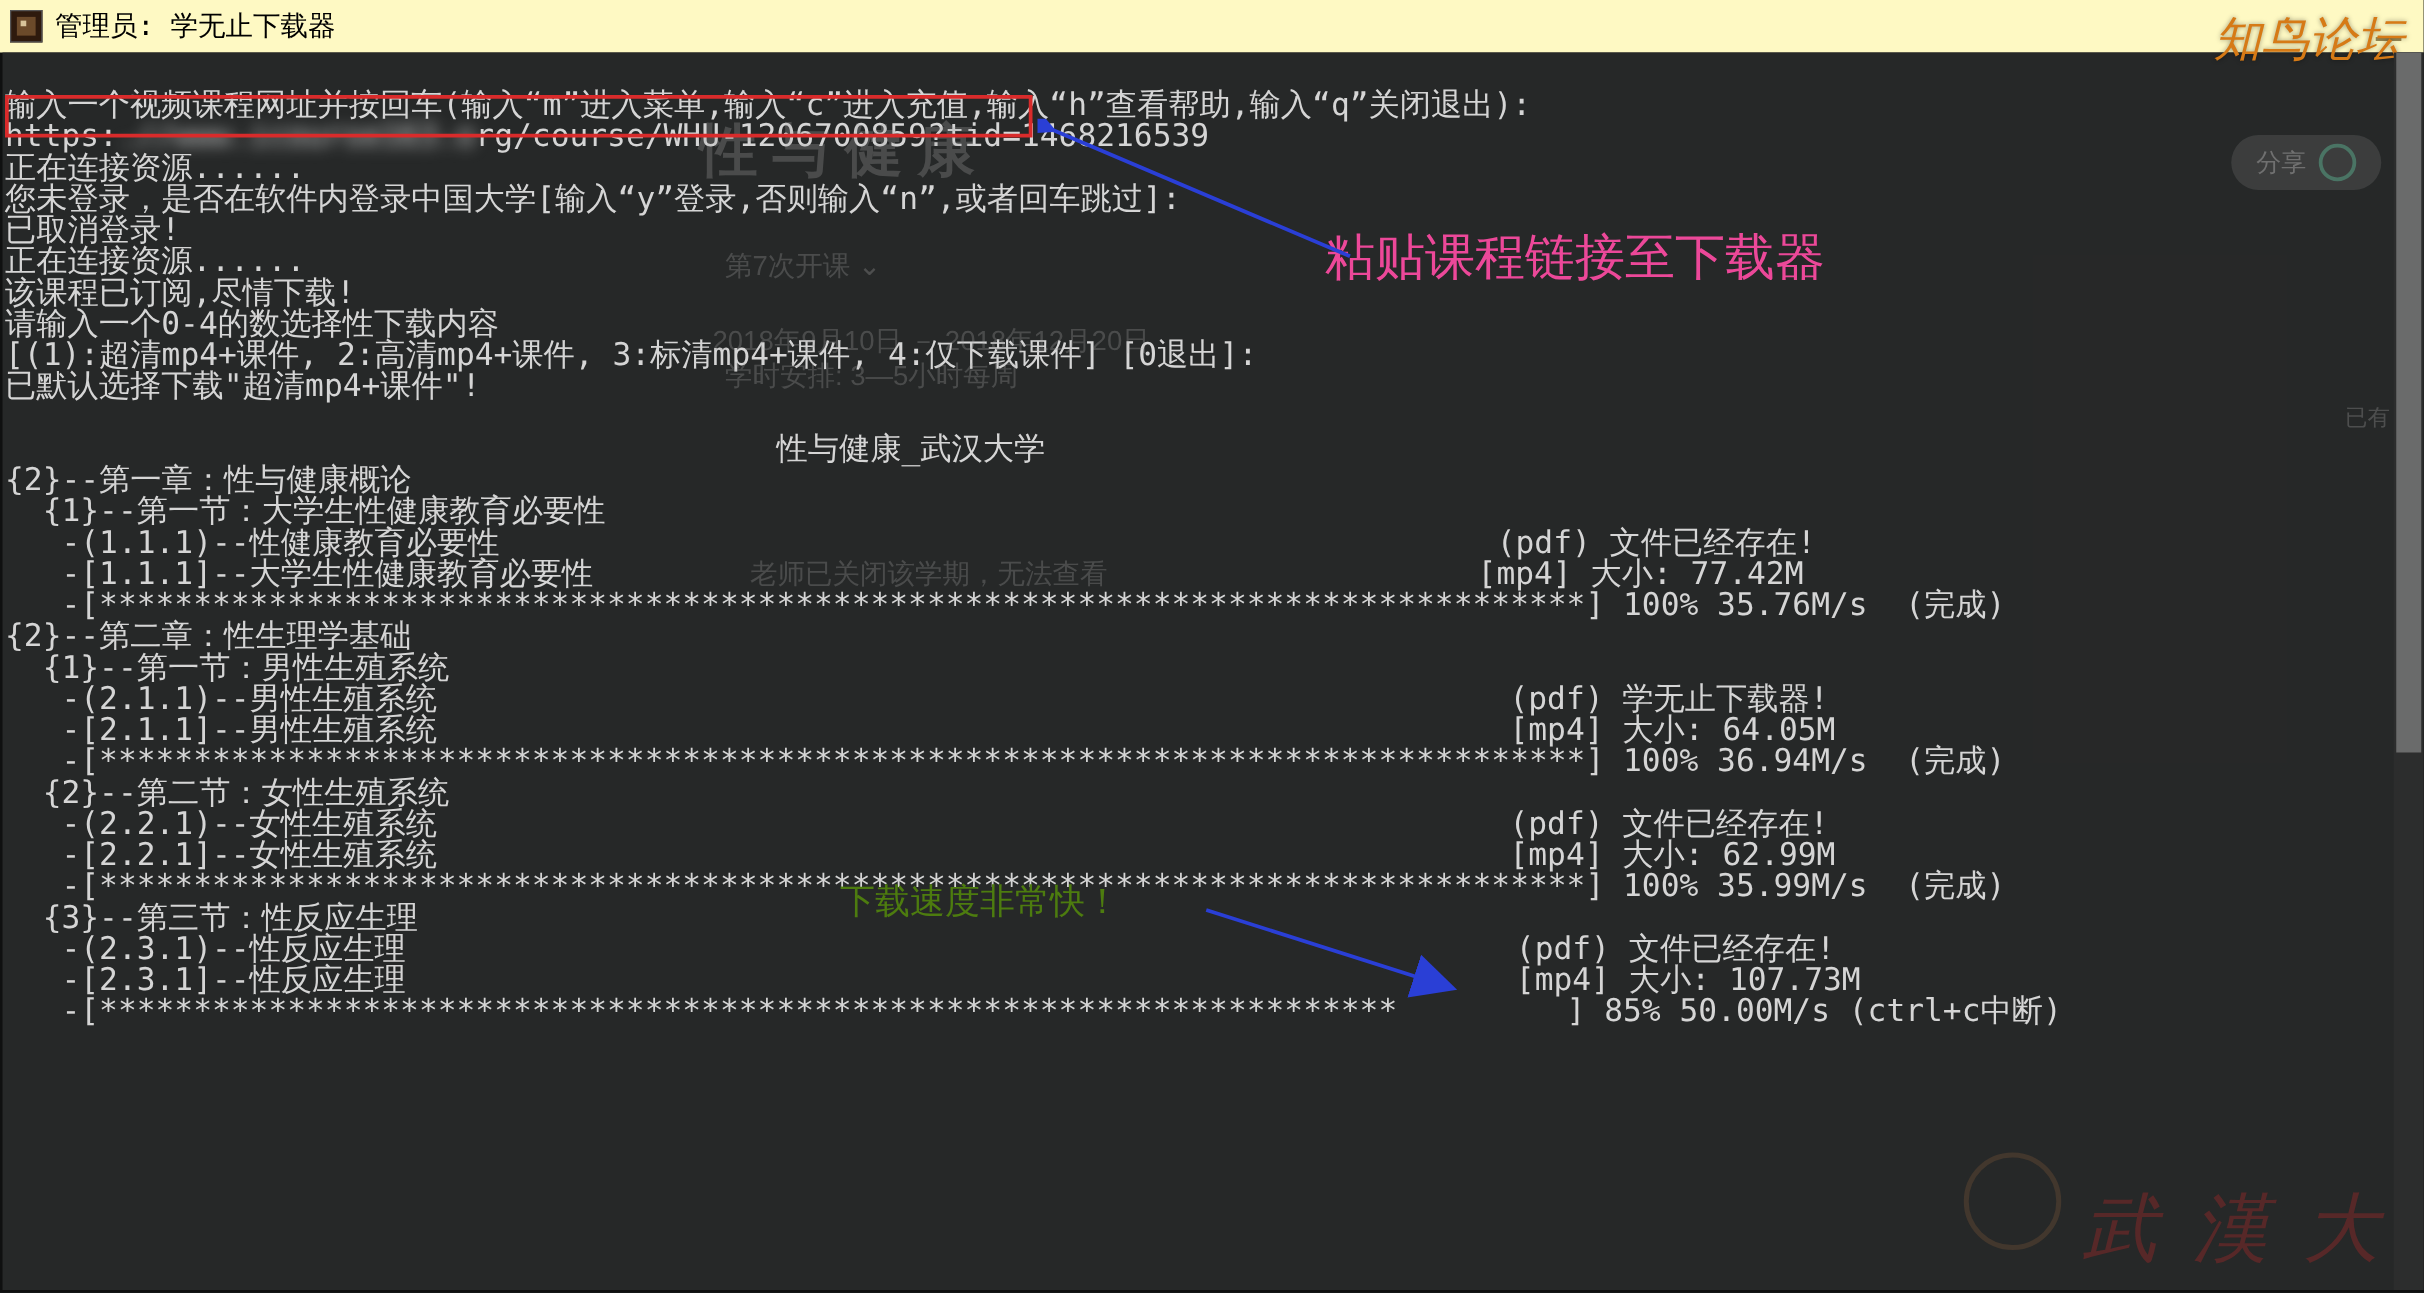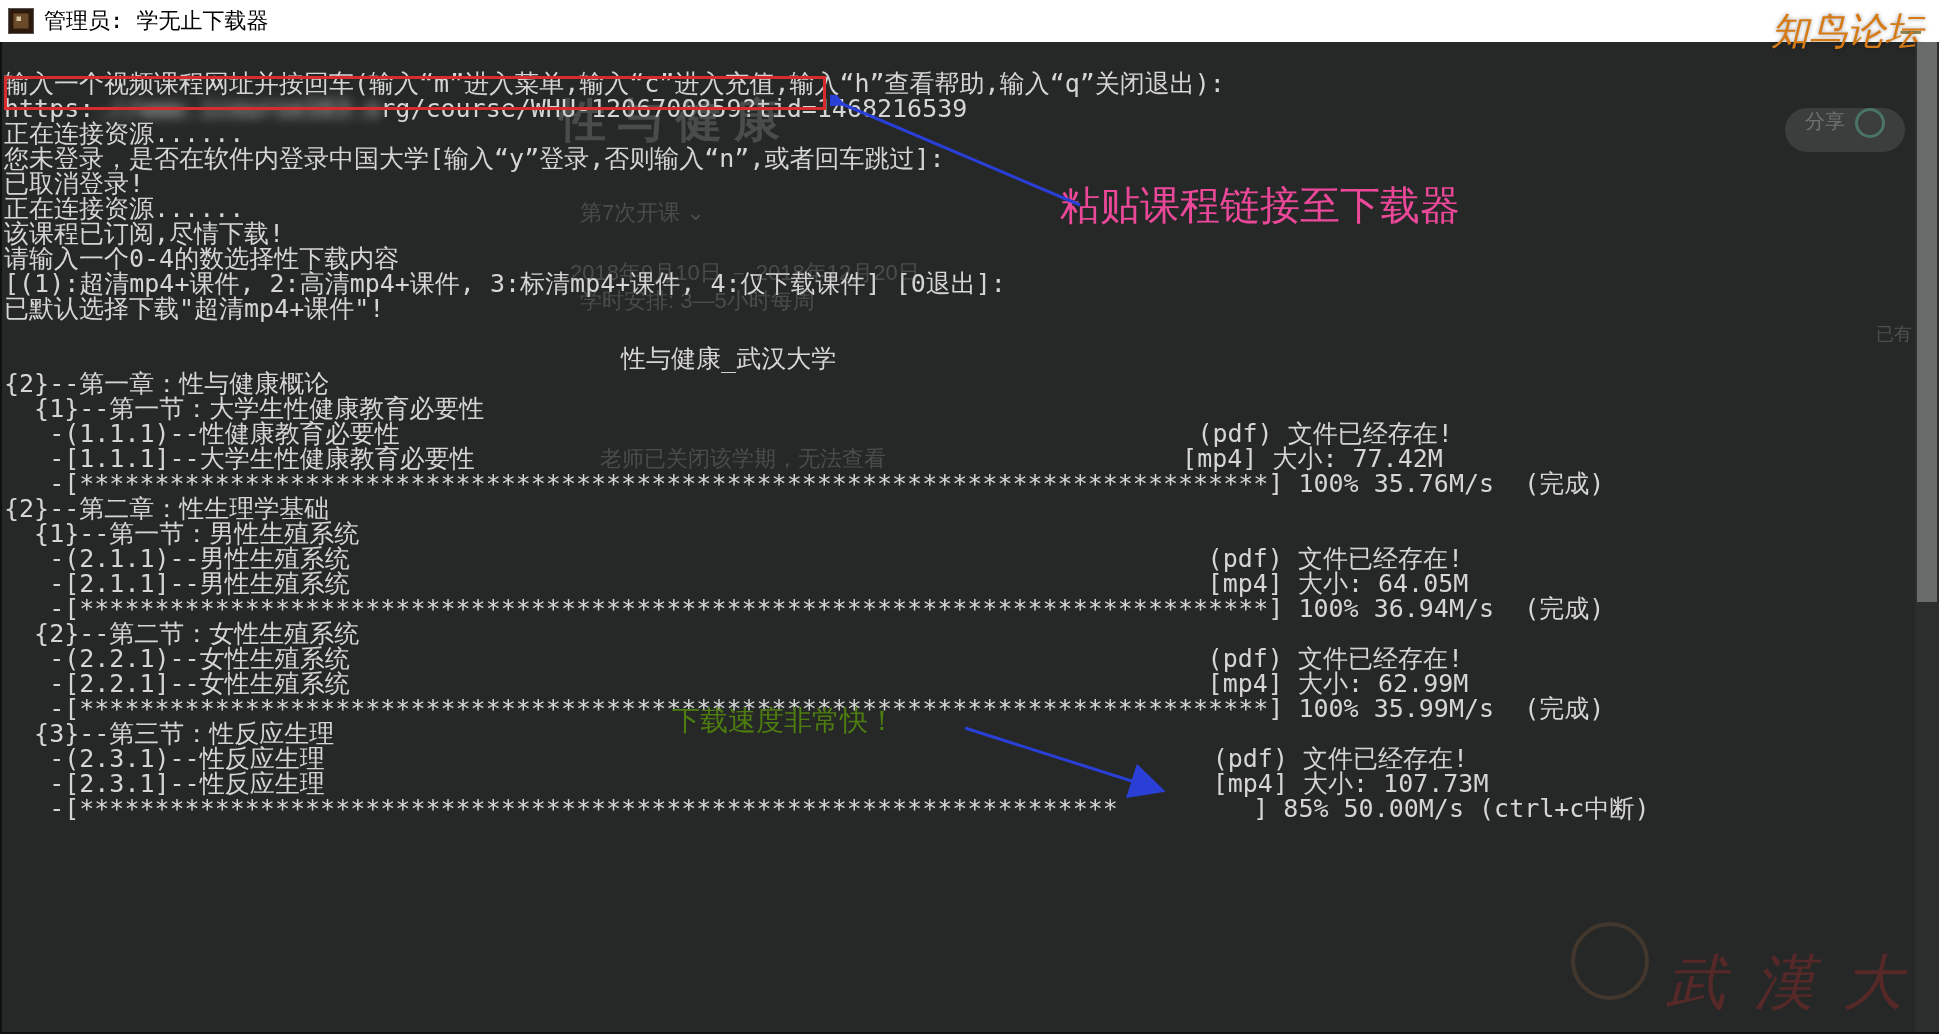--- a/index.html
+++ b/index.html
@@ -3,21 +3,21 @@
 <meta charset="utf-8">
 <style>
   html,body{
     margin:0;padding:0;width:1939px;height:1034px;
     background:#0f1010;font-family:"Microsoft YaHei","SimSun","NSimSun",monospace;
     overflow:hidden;
   }
   
   .titlebar{
     position:relative;width:100%;height:42px;
-    background:#ffffff;display:flex;align-items:center;
+    background:#fef9c3;display:flex;align-items:center;
     font-size:22px;color:#000;
   }
   .titlebar .icon{
     width:26px;height:26px;margin:0 10px 0 8px;
     background:#2e1a0d;border:1px solid #555;box-sizing:border-box;
     display:flex;align-items:center;justify-content:center;
   }
   .titlebar .icon svg{width:18px;height:18px;}
   .titlebar .title{white-space:nowrap;}
   .titlebar .min{
@@ -58,21 +58,21 @@
     position:absolute;color:rgba(170,170,170,.28);
     font-family:"Microsoft YaHei",sans-serif;pointer-events:none;
     white-space:nowrap;
   }
   .ghost.big{font-size:46px;letter-spacing:12px;font-weight:700;}
   .ghost.med{font-size:22px;}
   .ghost-chevron{font-size:22px;color:rgba(170,170,170,.3);}
   .share-pill{
     position:absolute;right:34px;top:108px;width:120px;height:44px;
     border-radius:22px;background:rgba(255,255,255,.10);
-    display:flex;justify-content:center;gap:10px;
+    display:flex;align-items:center;justify-content:center;gap:10px;
     color:rgba(190,190,190,.4);font-size:20px;pointer-events:none;
     font-family:"Microsoft YaHei",sans-serif;
   }
   .share-pill .circ{
     width:24px;height:24px;border-radius:50%;
     border:3px solid rgba(94,200,160,.4);position:relative;
   }
   .scrollbar-track{
     position:absolute;right:0;top:42px;width:24px;bottom:2px;
     background:#2c2d2d;
@@ -124,21 +124,21 @@
 <span>已默认选择下载"超清mp4+课件"!</span>
 <span></span>
 <span>                                         性与健康_武汉大学</span>
 <span>{2}--第一章：性与健康概论</span>
 <span>  {1}--第一节：大学生性健康教育必要性</span>
 <span>   -(1.1.1)--性健康教育必要性                                                     (pdf) 文件已经存在!</span>
 <span>   -[1.1.1]--大学生性健康教育必要性                                               [mp4] 大小: 77.42M</span>
 <span>   -[*******************************************************************************] 100% 35.76M/s  (完成)</span>
 <span>{2}--第二章：性生理学基础</span>
 <span>  {1}--第一节：男性生殖系统</span>
-<span>   -(2.1.1)--男性生殖系统                                                         (pdf) 文件已经存在!</span>
+<span>   -(2.1.1)--男性生殖系统                                                         (pdf) 学无止下载器!</span>
 <span>   -[2.1.1]--男性生殖系统                                                         [mp4] 大小: 64.05M</span>
 <span>   -[*******************************************************************************] 100% 36.94M/s  (完成)</span>
 <span>  {2}--第二节：女性生殖系统</span>
 <span>   -(2.2.1)--女性生殖系统                                                         (pdf) 文件已经存在!</span>
 <span>   -[2.2.1]--女性生殖系统                                                         [mp4] 大小: 62.99M</span>
 <span>   -[*******************************************************************************] 100% 35.99M/s  (完成)</span>
 <span>  {3}--第三节：性反应生理</span>
 <span>   -(2.3.1)--性反应生理                                                           (pdf) 文件已经存在!</span>
 <span>   -[2.3.1]--性反应生理                                                           [mp4] 大小: 107.73M</span>
 <span>   -[*********************************************************************         ] 85% 50.00M/s (ctrl+c中断)</span>

